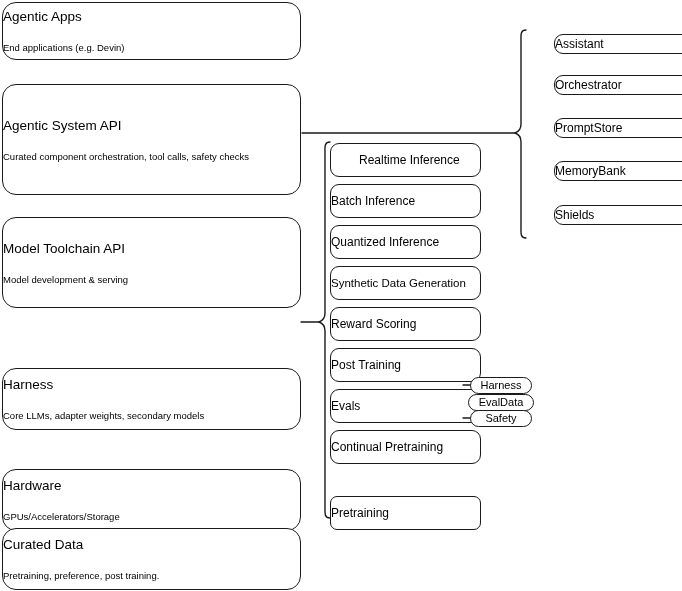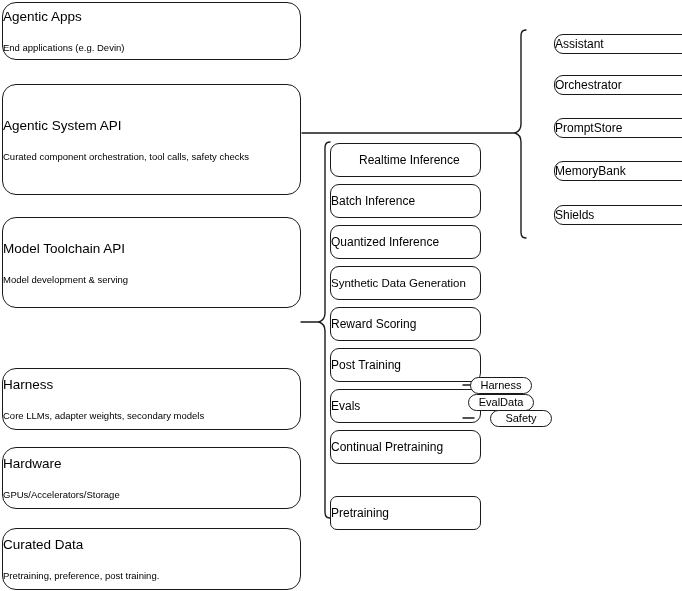--- a/index.html
+++ b/index.html
@@ -162,21 +162,21 @@
   <div class="box layer-box" style="top:217px; height:91px;">
     <div class="title">Model Toolchain API</div>
     <div class="subtitle">Model development &amp; serving</div>
   </div>
 
   <div class="box layer-box" style="top:368px; height:62px;">
     <div class="title">Harness</div>
     <div class="subtitle">Core LLMs, adapter weights, secondary models</div>
   </div>
 
-  <div class="box layer-box" style="top:447px; height:62px;">
+  <div class="box layer-box" style="top:469px; height:62px;">
     <div class="title">Hardware</div>
     <div class="subtitle">GPUs/Accelerators/Storage</div>
   </div>
 
   <div class="box layer-box" style="top:528px; height:62px;">
     <div class="title">Curated Data</div>
     <div class="subtitle">Pretraining, preference, post training.</div>
   </div>
 
   <div class="box comp-box" style="top:34px;">
@@ -222,17 +222,17 @@
   <div class="box cap-box" style="top:496px;border-radius:7px;">
     <div class="title">Pretraining</div>
   </div>
 
   <div class="pill" style="left:470px; top:377px; width:62px;">
     <div class="title">Harness</div>
   </div>
   <div class="pill" style="left:468px; top:394px; width:66px;">
     <div class="title">EvalData</div>
   </div>
-  <div class="pill" style="left:490px; top:410px; width:62px;">
+  <div class="pill" style="left:470px; top:410px; width:62px;">
     <div class="title">Safety</div>
   </div>
 
 </div>
 
 </body></html>

